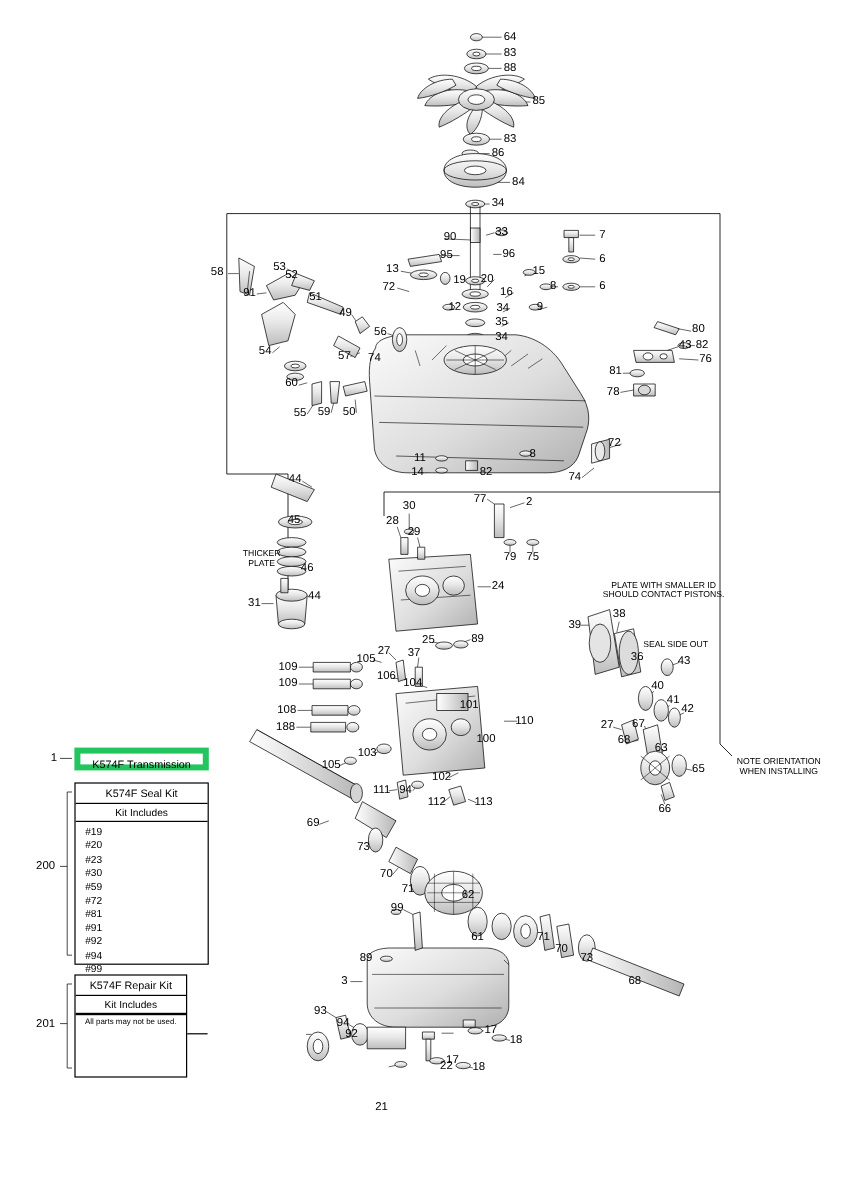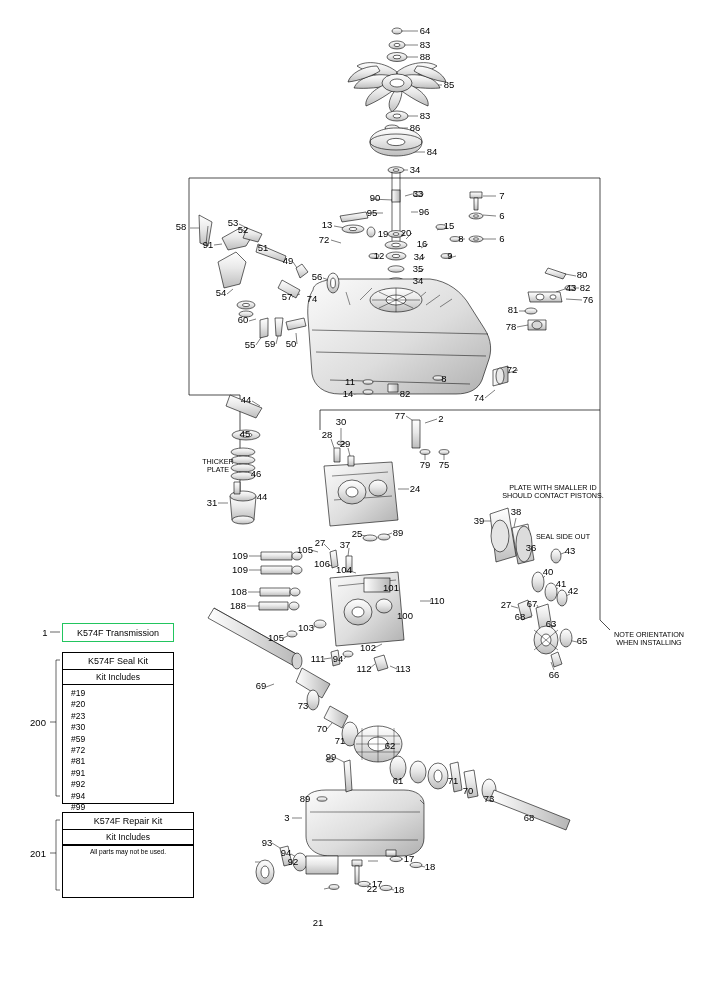--- a/index.html
+++ b/index.html
@@ -75,21 +75,21 @@
     width: 52px;
   }
   .kit-foot {
     font-size: 6.6px;
     text-align: center;
     border-top: 1px solid #000;
     padding: 2px 0 2px 0;
   }
   .single-box {
     position: absolute;
-    border: 1px solid #22c55e;
+    border: 5px solid #22c55e;
     background: #fff;
     box-sizing: border-box;
     font-size: 9px;
     text-align: center;
     line-height: 18px;
   }
   .leftnum {
     position: absolute;
     font-size: 9.5px;
     transform: translate(-50%, -50%);
@@ -673,19 +673,19 @@
 
   <div class="kitbox" id="box-seal-kit" style="left: 62px; top: 652px; width: 112px; height: 152px;">
     <div class="kit-title">K574F Seal Kit</div>
     <div class="kit-sub">Kit Includes</div>
     <div class="kit-items">
       <div class="kit-col" id="seal-col1"><div>#19</div><div>#20</div><div>#23</div><div>#30</div><div>#59</div><div>#72</div><div>#81</div><div>#91</div></div><div class="kit-col" id="seal-col2"><div>#92</div><div>#94</div><div>#99</div><div>#103</div><div>#104</div><div>#105</div><div>#106</div></div>
     </div>
     <div class="kit-foot">All parts may not be used.</div>
   </div>
 
-  <div class="kitbox" id="box-repair-kit" style="left: 62px; top: 812px; width: 132px; height: 86px;">
+  <div class="kitbox" id="box-repair-kit" style="left: 62px; top: 812px; width: 94px; height: 86px;">
     <div class="kit-title">K574F Repair Kit</div>
     <div class="kit-sub">Kit Includes</div>
     <div class="kit-foot">All parts may not be used.</div>
   </div>
 
 </div>
 
 </body></html>

